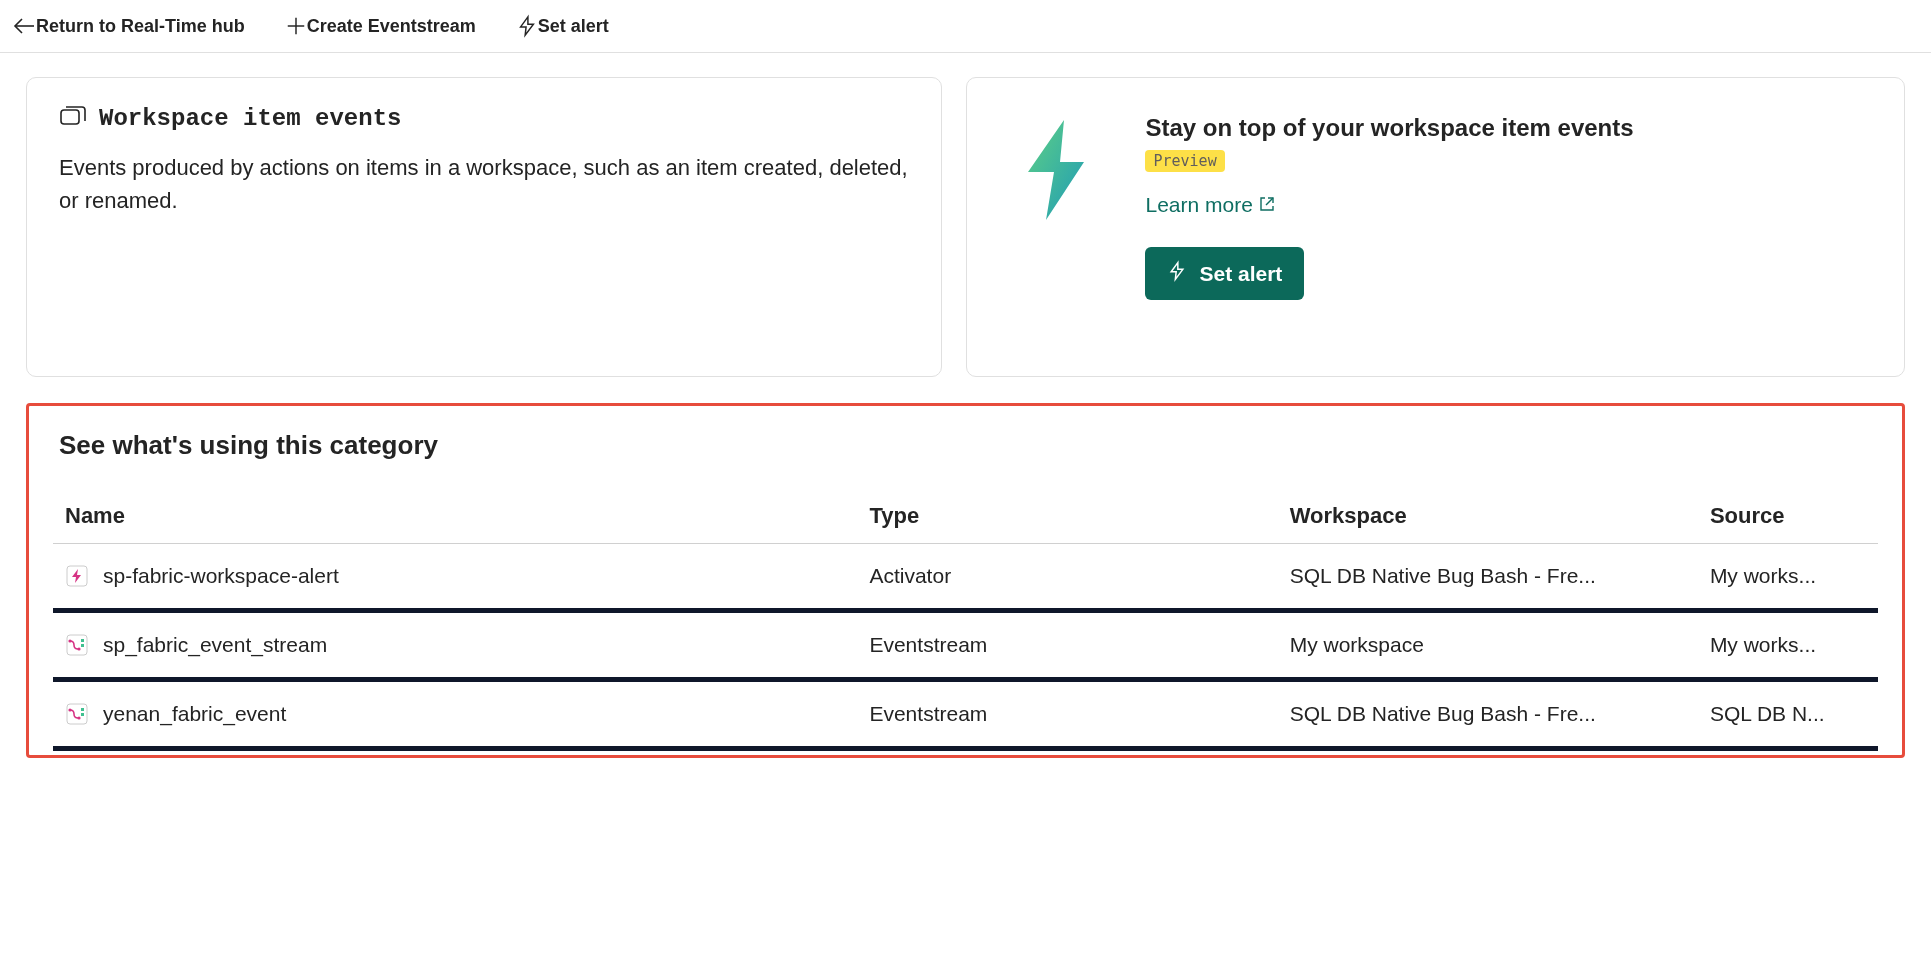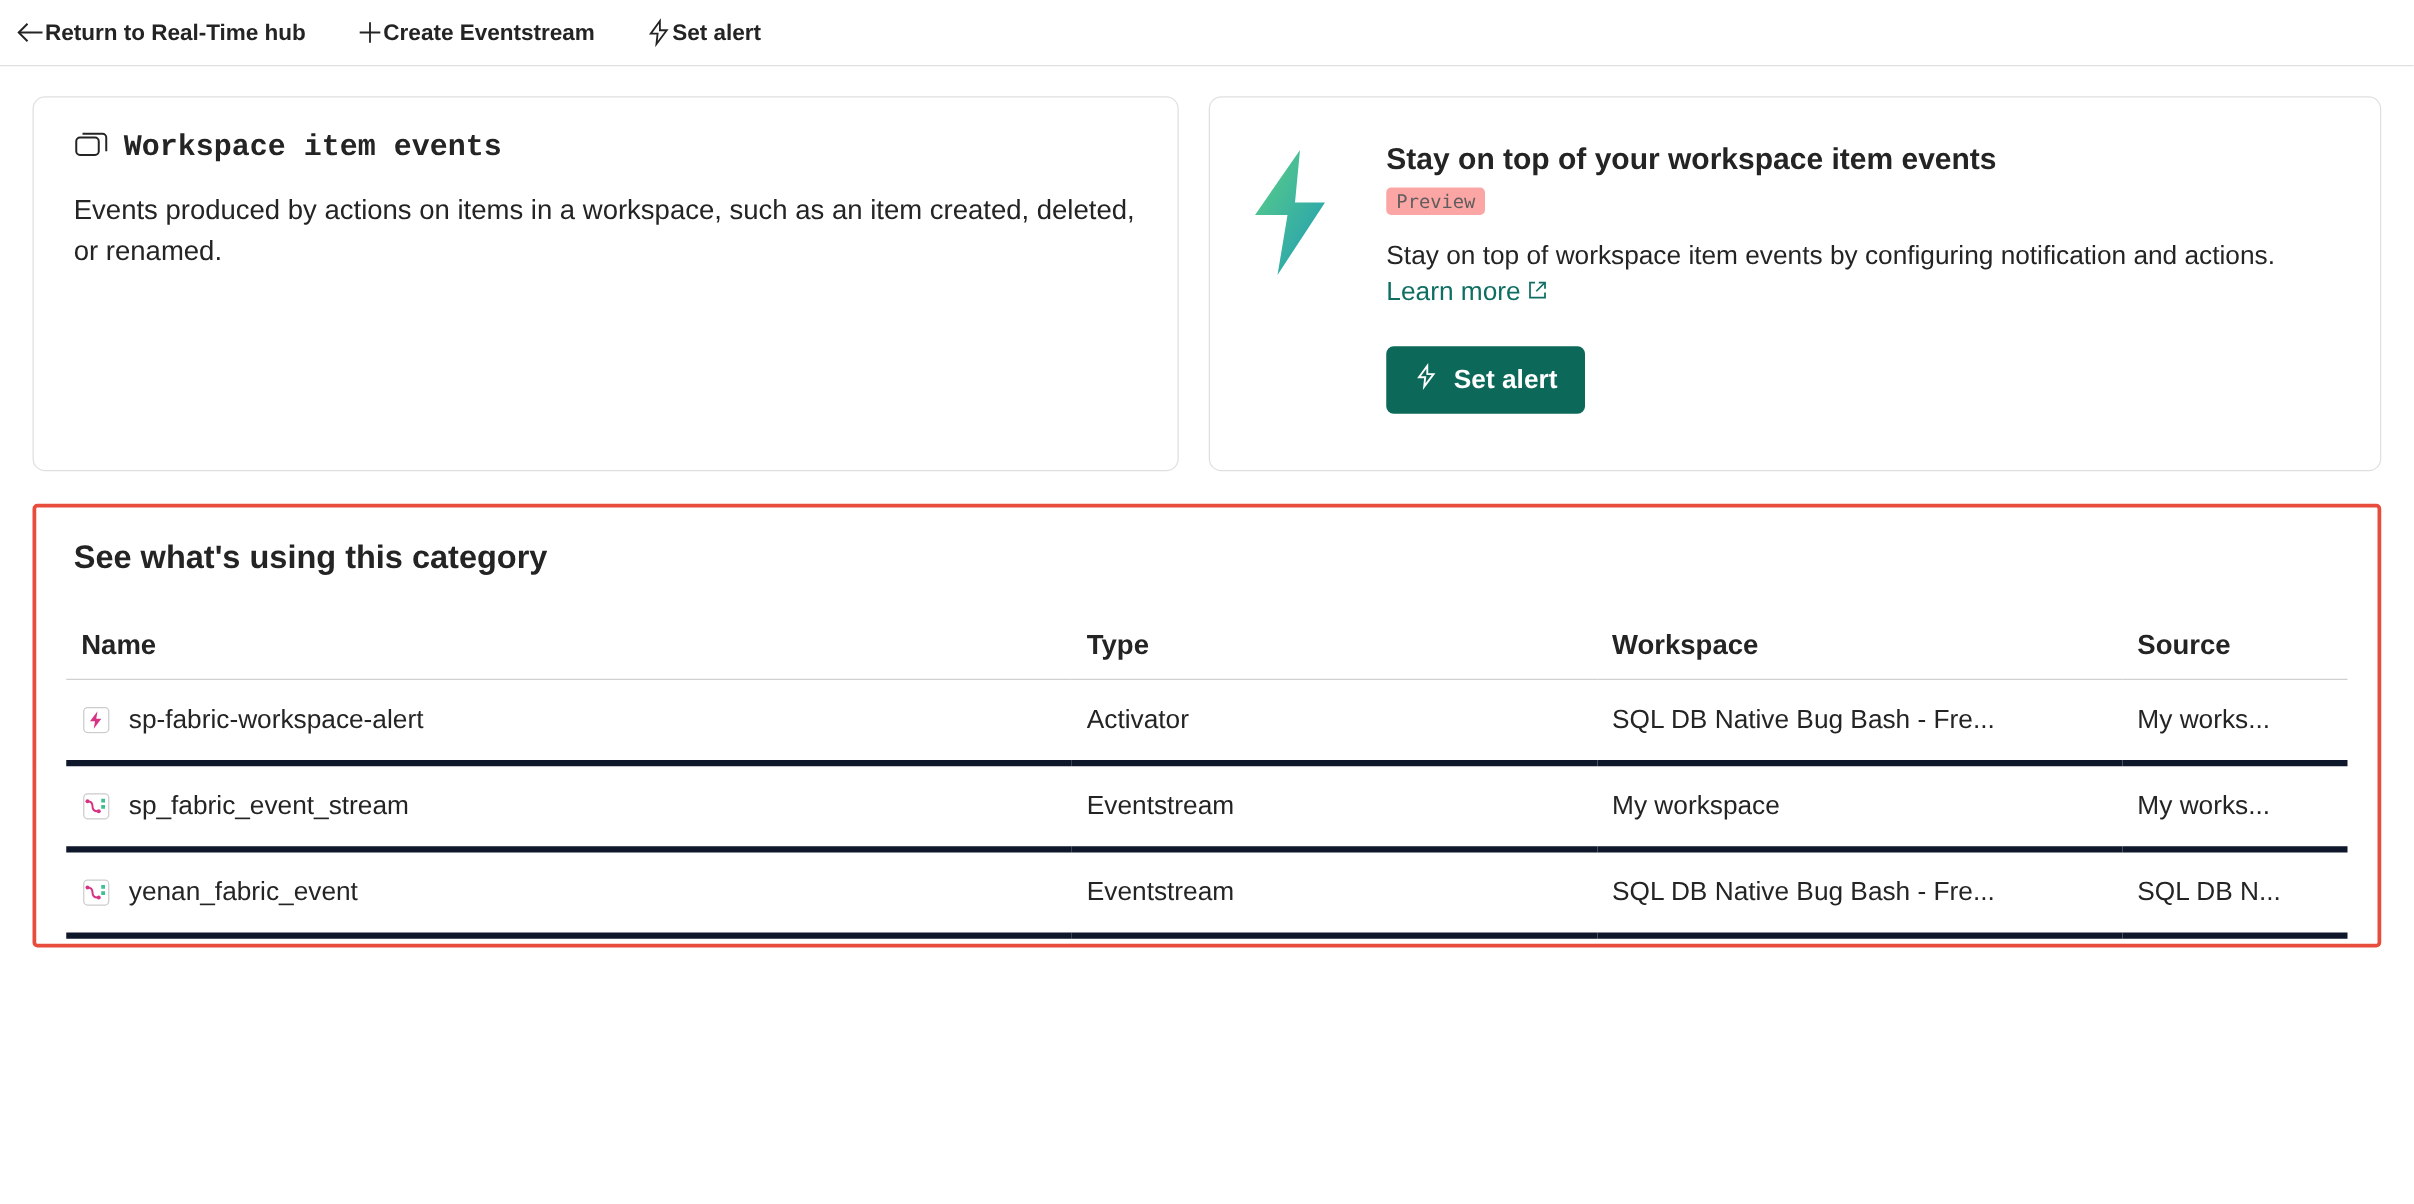--- a/index.html
+++ b/index.html
@@ -46,23 +46,23 @@
       border-radius: 10px;
       padding: 26px 32px 30px 32px;
     }
     .card-left {
       width: 938px;
       min-height: 300px;
     }
     .card-right {
       width: 960px;
       display: flex;
-      gap: 32px;
+      gap: 44px;
       align-items: flex-start;
-      padding: 36px 19px;
+      padding: 36px 44px;
     }
     .card-title-row {
       display: flex;
       align-items: center;
       gap: 12px;
       margin-bottom: 18px;
       font-family: Liberation Mono, monospace;
     }
     .card-title {
       font-size: 24px;
@@ -85,21 +85,21 @@
       flex: 1;
     }
     .right-title {
       font-size: 24px;
       font-weight: 700;
       color: #242424;
       margin-bottom: 8px;
     }
     .preview-badge {
       display: inline-block;
-      background: #fca5a5;
+      background: #fde047;
       color: #605e5c;
       font-size: 15px;
       font-family: Consolas, monospace;
       padding: 2px 8px;
       border-radius: 4px;
       margin-bottom: 18px;
     }
     .right-desc {
       font-size: 21px;
       color: #242424;
@@ -237,21 +237,20 @@
               </linearGradient>
             </defs>
             <polygon points="44,0 8,52 34,52 26,100 64,42 40,42" fill="url(#lg1)"></polygon>
           </svg>
         </span>
       </div>
       <div class="right-content">
         <div class="right-title">Stay on top of your workspace item events</div>
         <span class="preview-badge">Preview</span>
         <p class="right-desc">
-          <span>Stay on top of workspace item events by configuring notification and actions. </span>
           <a href="#" class="learn-more">
             <span>Learn more</span>
             <span>
               <svg width="16" height="16" viewBox="0 0 16 16" fill="none" stroke="#0f6e62" stroke-width="1.4">
                 <path d="M6 2 H2 V14 H14 V10"></path>
                 <path d="M9 2 H14 V7"></path>
                 <line x1="14" y1="2" x2="7" y2="9"></line>
               </svg>
             </span>
           </a>

